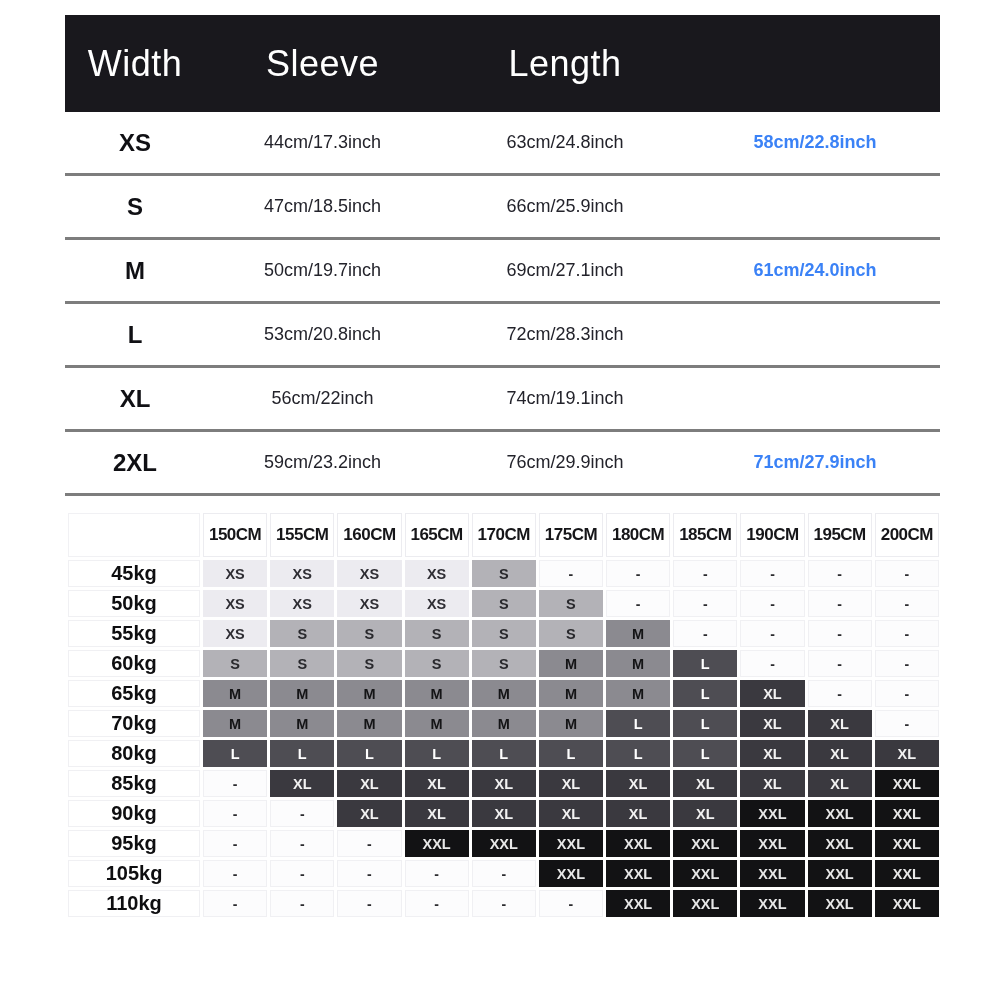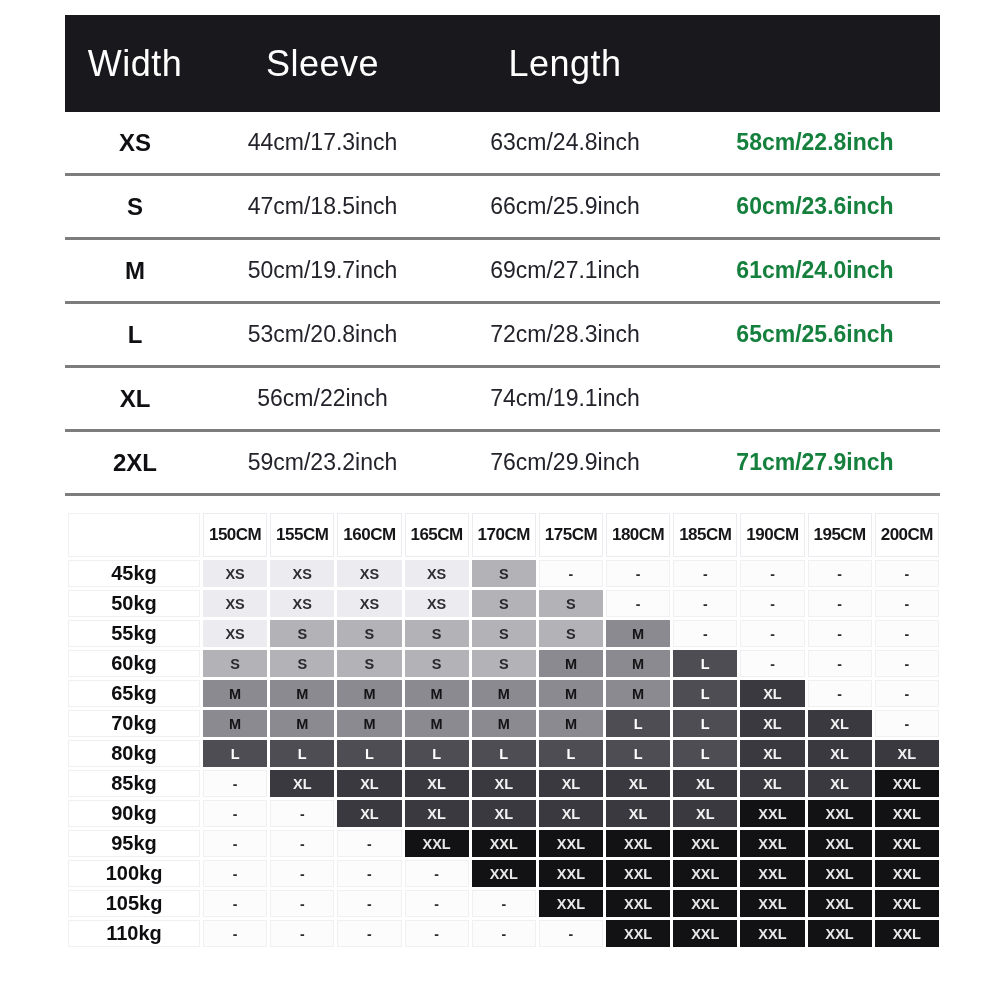--- a/index.html
+++ b/index.html
@@ -23,23 +23,23 @@
   }
   .meas-header .hc{text-align:center;font-size:36px;letter-spacing:.5px;}
   .meas-header .hc.size{font-size:43px;}
   .meas-row{
     display:grid;
     grid-template-columns:140px 235px 250px 250px;
     align-items:center;
     height:61px;
     border-bottom:3px solid #7d7d7d;
   }
-  .meas-row .c{text-align:center;font-size:23px;color:#23232b;}
+  .meas-row .c{text-align:center;font-size:18px;color:#23232b;}
   .meas-row .c.size{font-weight:bold;font-size:24px;color:#101014;}
-  .meas-row .c.sleeve{font-weight:bold;color:#15803d;}
+  .meas-row .c.sleeve{font-weight:bold;color:#3b82f6;}
 
   
   table.fit{
     margin-top:14px;
     border-collapse:separate;
     border-spacing:3px;
     width:877px;
     table-layout:fixed;
   }
   table.fit th,table.fit td{
@@ -96,33 +96,31 @@
         <div class="meas-row">
           <div class="c size">XS</div>
           <div class="c width">44cm/17.3inch</div>
           <div class="c length">63cm/24.8inch</div>
           <div class="c sleeve">58cm/22.8inch</div>
         </div>
         <div class="meas-row">
           <div class="c size">S</div>
           <div class="c width">47cm/18.5inch</div>
           <div class="c length">66cm/25.9inch</div>
-          <div class="c sleeve">60cm/23.6inch</div>
         </div>
         <div class="meas-row">
           <div class="c size">M</div>
           <div class="c width">50cm/19.7inch</div>
           <div class="c length">69cm/27.1inch</div>
           <div class="c sleeve">61cm/24.0inch</div>
         </div>
         <div class="meas-row">
           <div class="c size">L</div>
           <div class="c width">53cm/20.8inch</div>
           <div class="c length">72cm/28.3inch</div>
-          <div class="c sleeve">65cm/25.6inch</div>
         </div>
         <div class="meas-row">
           <div class="c size">XL</div>
           <div class="c width">56cm/22inch</div>
           <div class="c length">74cm/19.1inch</div>
         </div>
         <div class="meas-row">
           <div class="c size">2XL</div>
           <div class="c width">59cm/23.2inch</div>
           <div class="c length">76cm/29.9inch</div>
@@ -285,34 +283,20 @@
           <td class="cell" style="background: rgb(18, 18, 20); color: rgb(232, 232, 232);">XXL</td>
           <td class="cell" style="background: rgb(18, 18, 20); color: rgb(232, 232, 232);">XXL</td>
           <td class="cell" style="background: rgb(18, 18, 20); color: rgb(232, 232, 232);">XXL</td>
           <td class="cell" style="background: rgb(18, 18, 20); color: rgb(232, 232, 232);">XXL</td>
           <td class="cell" style="background: rgb(18, 18, 20); color: rgb(232, 232, 232);">XXL</td>
           <td class="cell" style="background: rgb(18, 18, 20); color: rgb(232, 232, 232);">XXL</td>
           <td class="cell" style="background: rgb(18, 18, 20); color: rgb(232, 232, 232);">XXL</td>
           <td class="cell" style="background: rgb(18, 18, 20); color: rgb(232, 232, 232);">XXL</td>
         </tr>
         <tr>
-          <td class="wlabel">100kg</td>
-          <td class="cell dash">-</td>
-          <td class="cell dash">-</td>
-          <td class="cell dash">-</td>
-          <td class="cell dash">-</td>
-          <td class="cell" style="background: rgb(18, 18, 20); color: rgb(232, 232, 232);">XXL</td>
-          <td class="cell" style="background: rgb(18, 18, 20); color: rgb(232, 232, 232);">XXL</td>
-          <td class="cell" style="background: rgb(18, 18, 20); color: rgb(232, 232, 232);">XXL</td>
-          <td class="cell" style="background: rgb(18, 18, 20); color: rgb(232, 232, 232);">XXL</td>
-          <td class="cell" style="background: rgb(18, 18, 20); color: rgb(232, 232, 232);">XXL</td>
-          <td class="cell" style="background: rgb(18, 18, 20); color: rgb(232, 232, 232);">XXL</td>
-          <td class="cell" style="background: rgb(18, 18, 20); color: rgb(232, 232, 232);">XXL</td>
-        </tr>
-        <tr>
           <td class="wlabel">105kg</td>
           <td class="cell dash">-</td>
           <td class="cell dash">-</td>
           <td class="cell dash">-</td>
           <td class="cell dash">-</td>
           <td class="cell dash">-</td>
           <td class="cell" style="background: rgb(18, 18, 20); color: rgb(232, 232, 232);">XXL</td>
           <td class="cell" style="background: rgb(18, 18, 20); color: rgb(232, 232, 232);">XXL</td>
           <td class="cell" style="background: rgb(18, 18, 20); color: rgb(232, 232, 232);">XXL</td>
           <td class="cell" style="background: rgb(18, 18, 20); color: rgb(232, 232, 232);">XXL</td>

